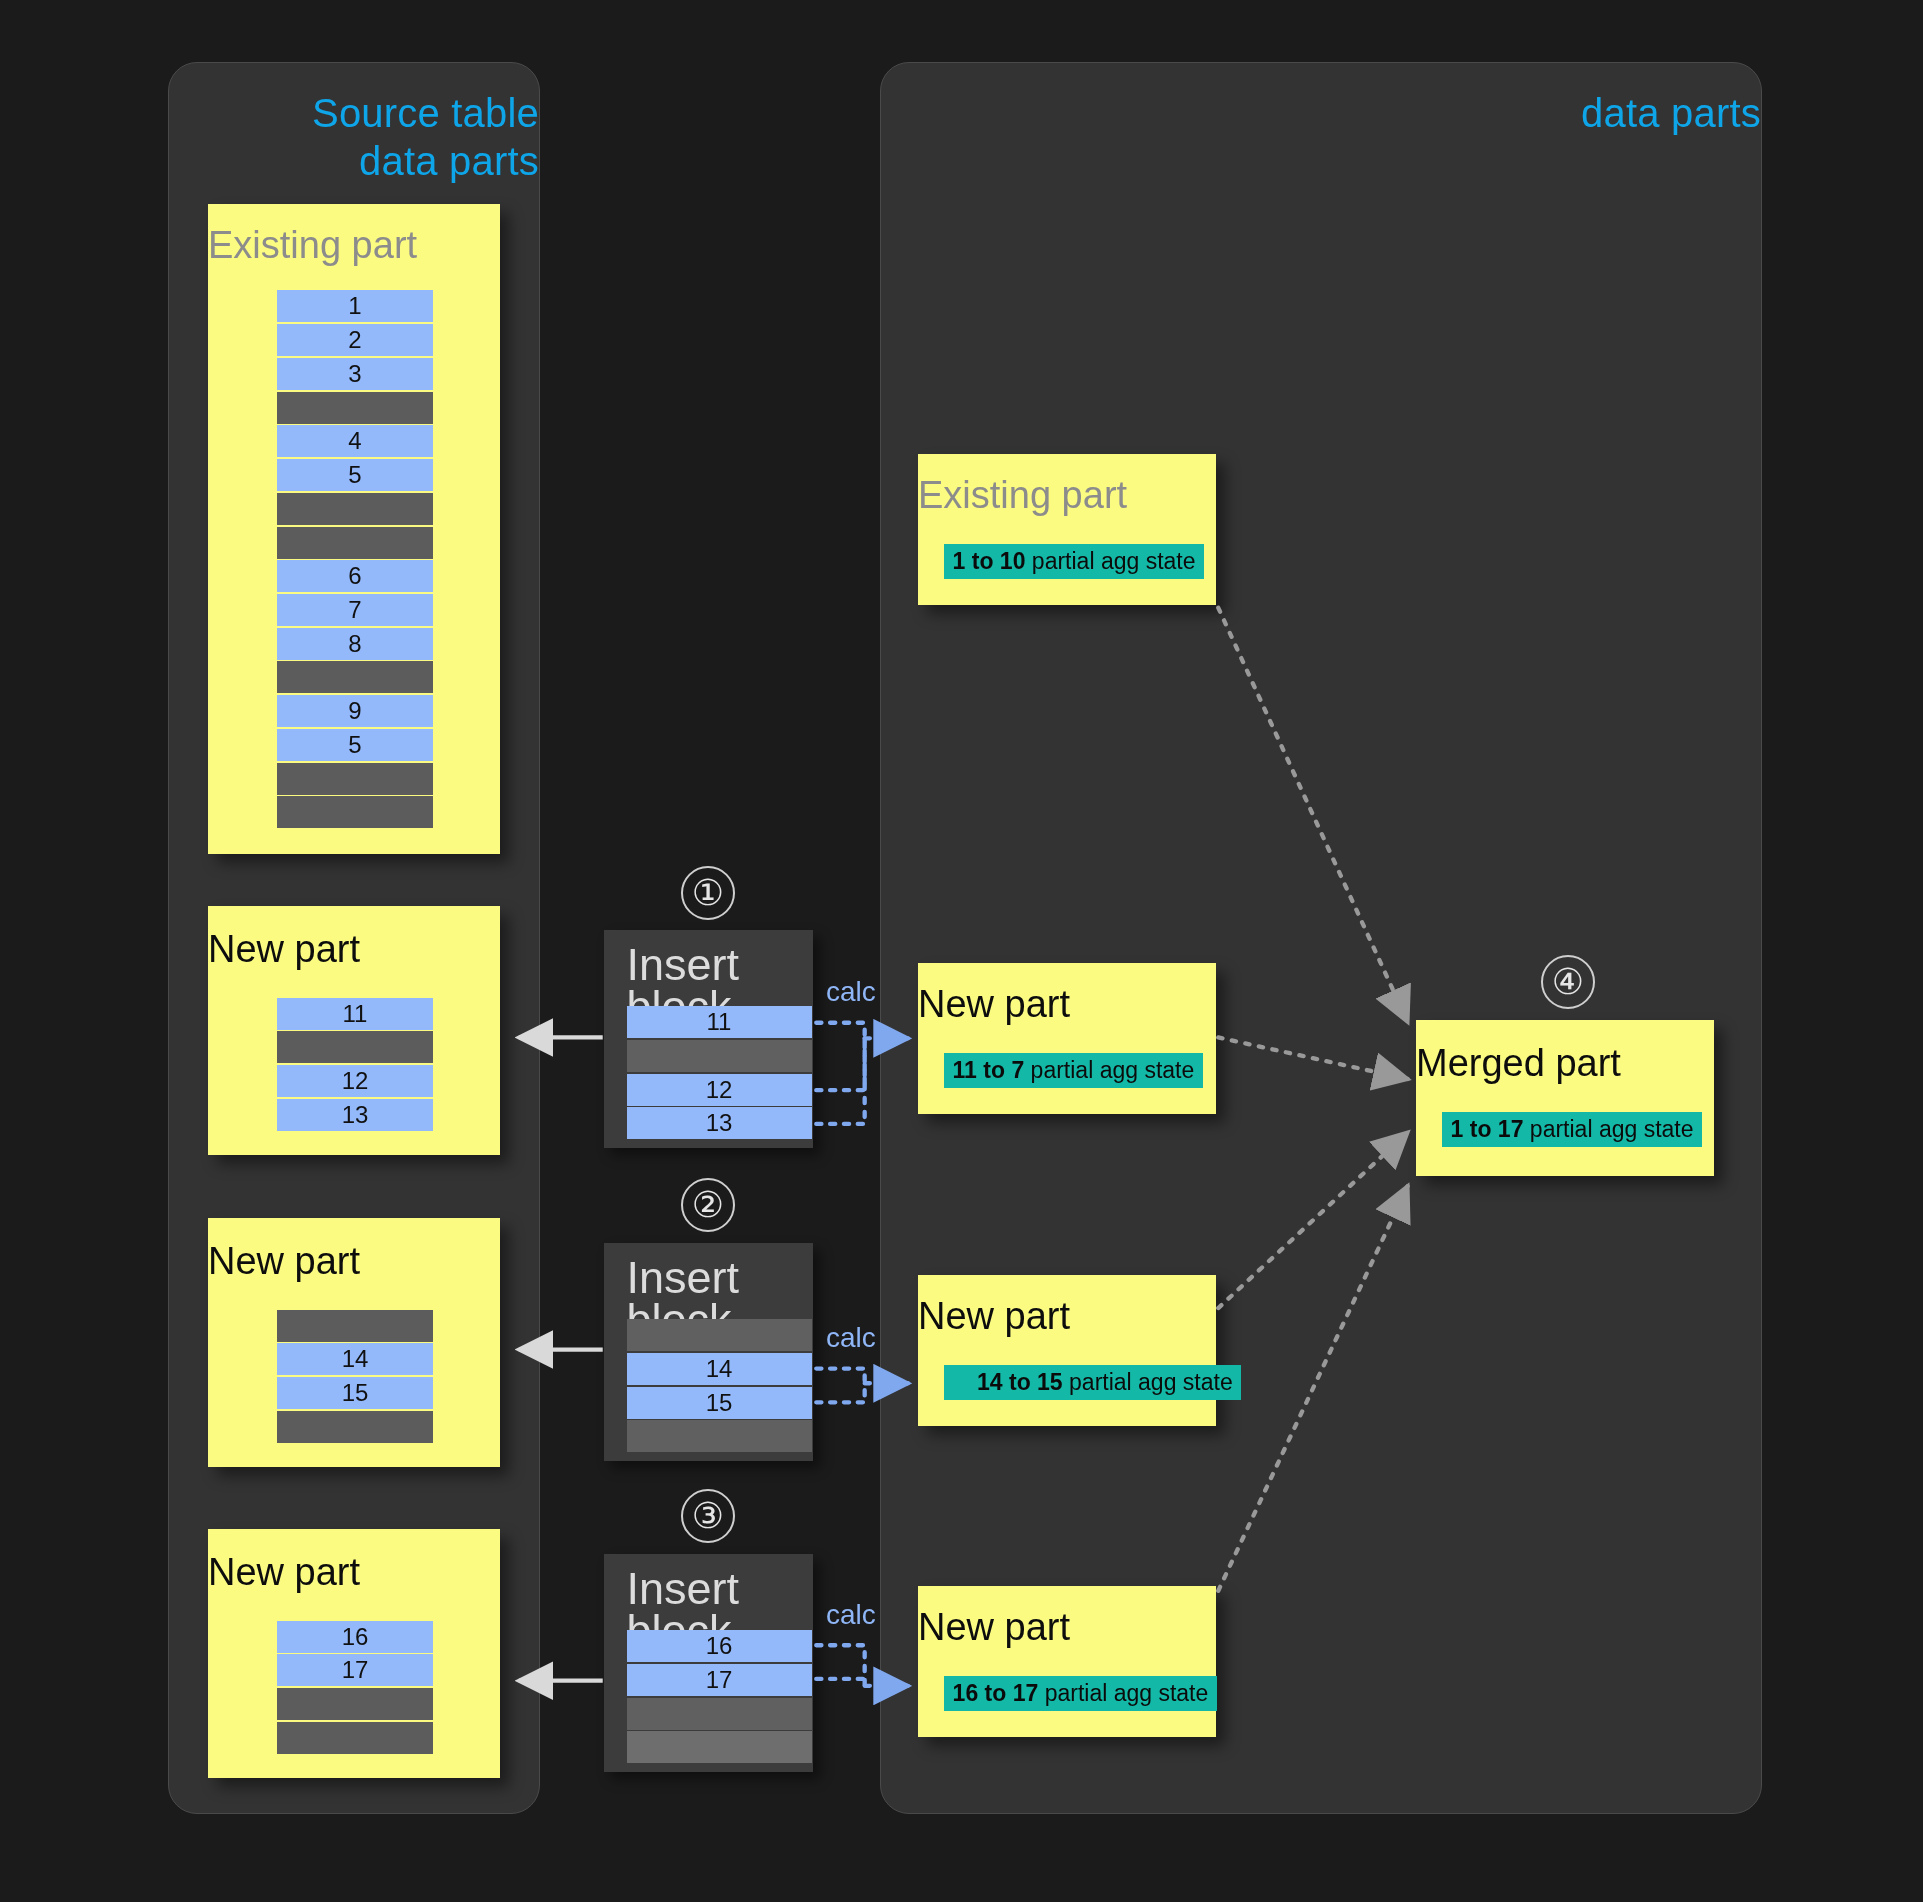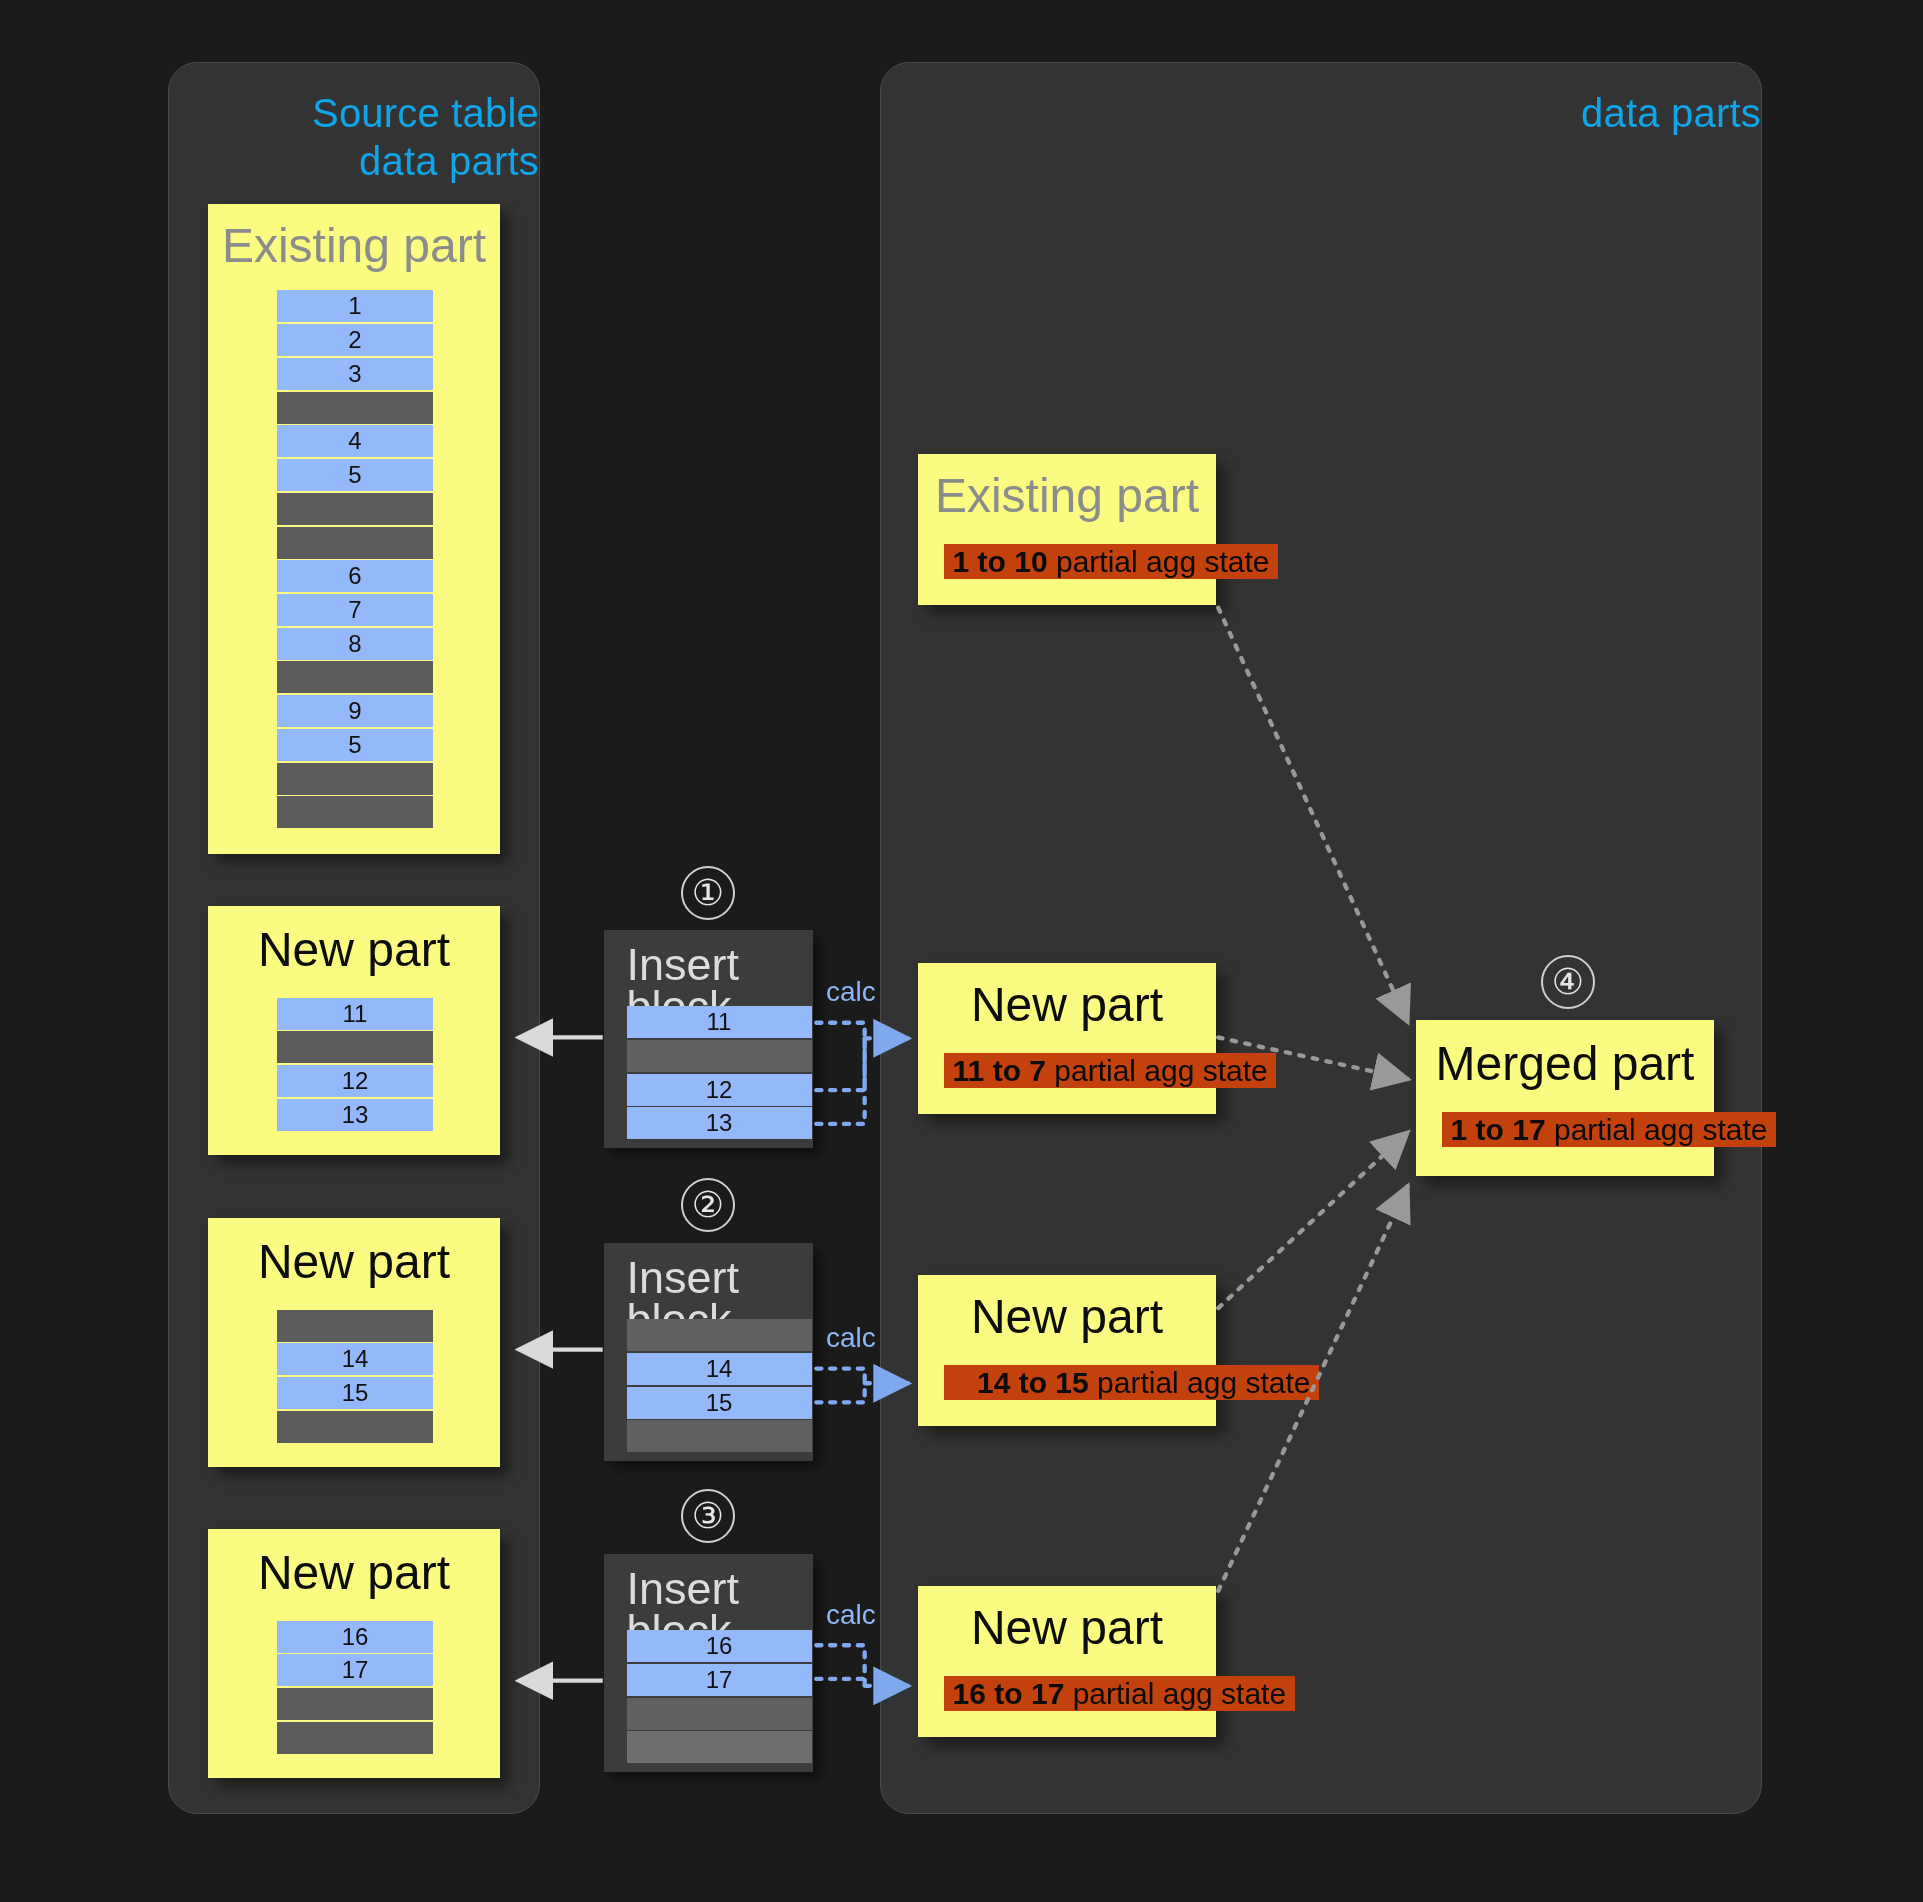--- a/index.html
+++ b/index.html
@@ -25,22 +25,22 @@
   }
   #source-title{top:26px;}
   #target-title{top:26px;}
 
   
   .part{
     position:absolute;background:#fbfb82;box-sizing:border-box;
     box-shadow:8.6px 8.6px 14px rgba(0,0,0,.45);
   }
   .part-title{
-    position:absolute;left:0;width:100%;text-align:center;
-    font-size:48px;line-height:45px;
+    position:absolute;left:0;width:100%;
+    font-size:38px;line-height:45px;
   }
   .part-title.grey{color:#8c8c8c;}
   .part-title.black{color:#0d0d0d;}
 
   .row{
     position:absolute;height:32px;box-sizing:border-box;
     font-size:24px;line-height:32px;text-align:center;color:#111;
   }
   .row.blue{background:#93b9fb;}
   .row.grey{background:#5c5c5c;}
@@ -64,22 +64,22 @@
 
   
   .step{
     position:absolute;width:54px;height:54px;border:2.6px solid #cfcfcf;
     border-radius:50%;color:#e6e6e6;font-size:36px;line-height:49px;
     text-align:center;box-sizing:border-box;
   }
 
   
   .agg{
-    position:absolute;background:#c2410c;color:#0b0b0b;
-    font-size:30px;line-height:35px;height:35px;
+    position:absolute;background:#14b8a6;color:#0b0b0b;
+    font-size:23px;line-height:35px;height:35px;
     padding:0 8.6px;box-sizing:border-box;white-space:nowrap;
   }
   .agg b{font-weight:bold;}
 
   
   .calc{
     position:absolute;color:#8fb6f7;font-size:28px;line-height:33px;
   }
 
   svg.overlay{position:absolute;left:0;top:0;width:1923px;height:1902px;

